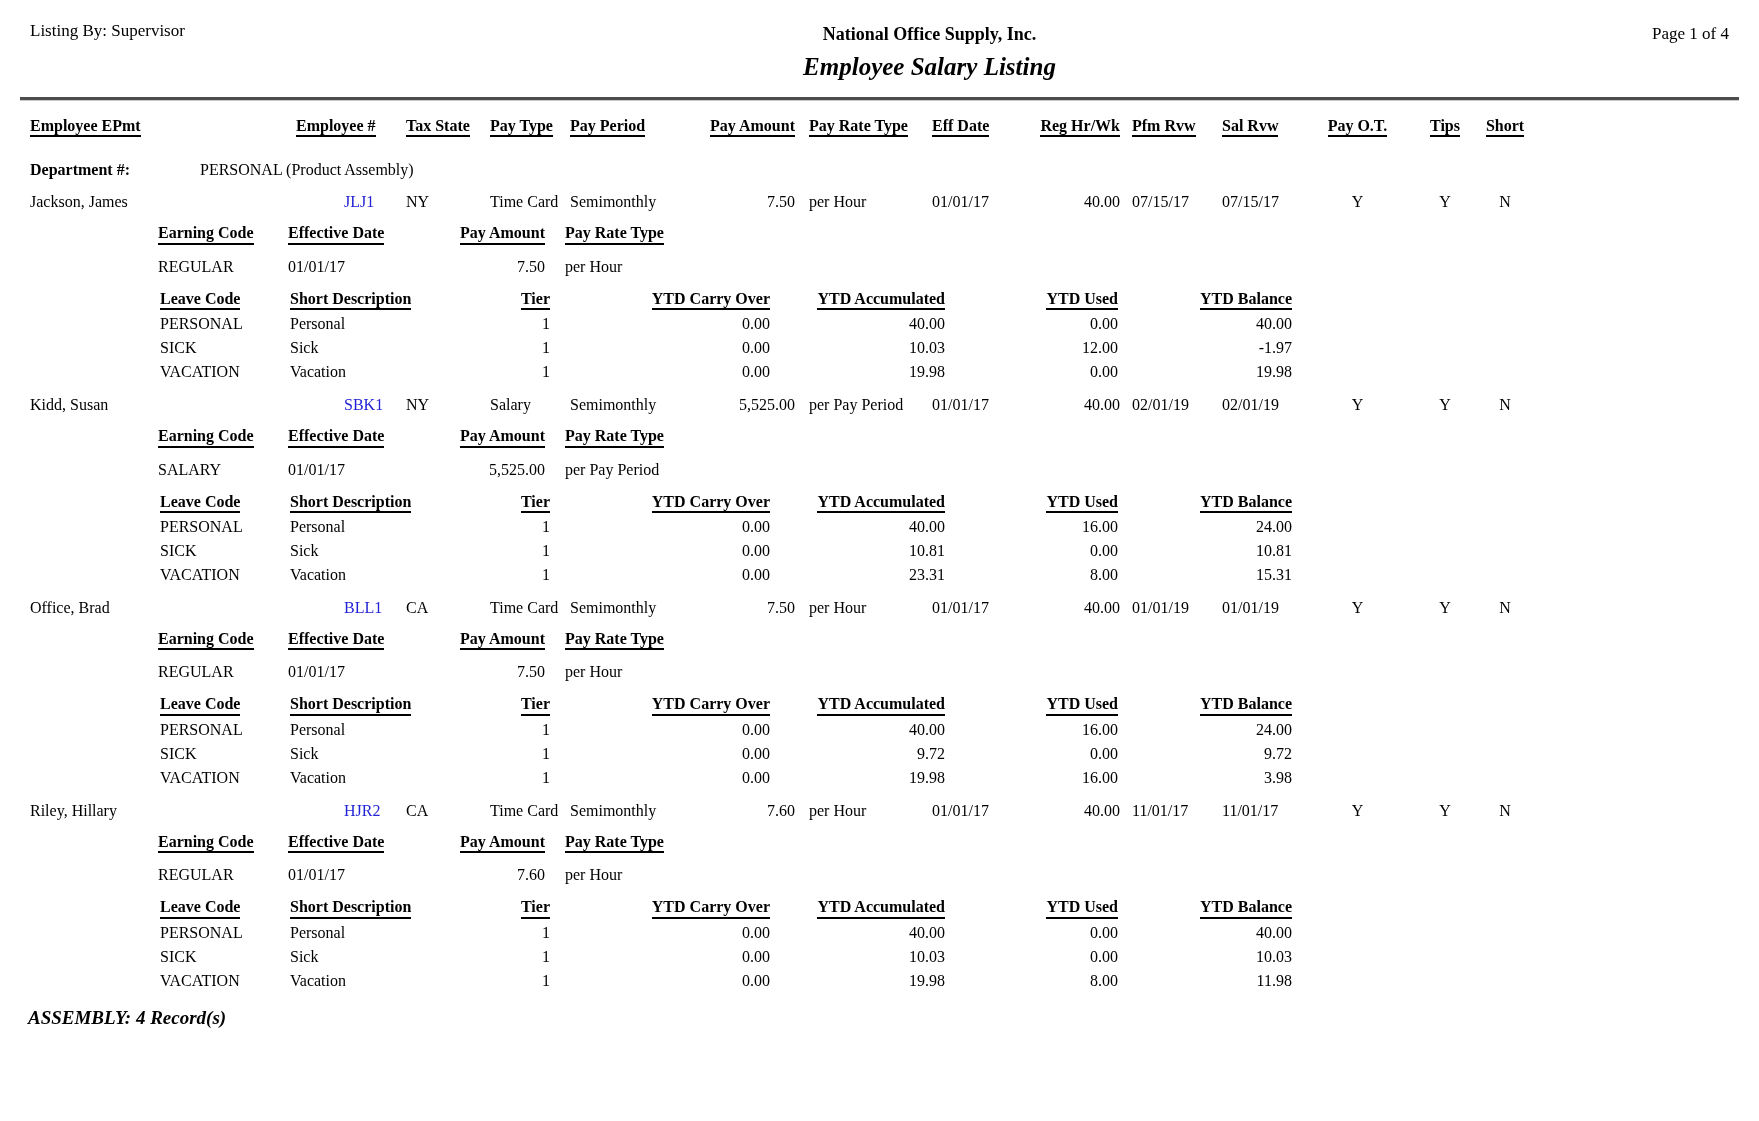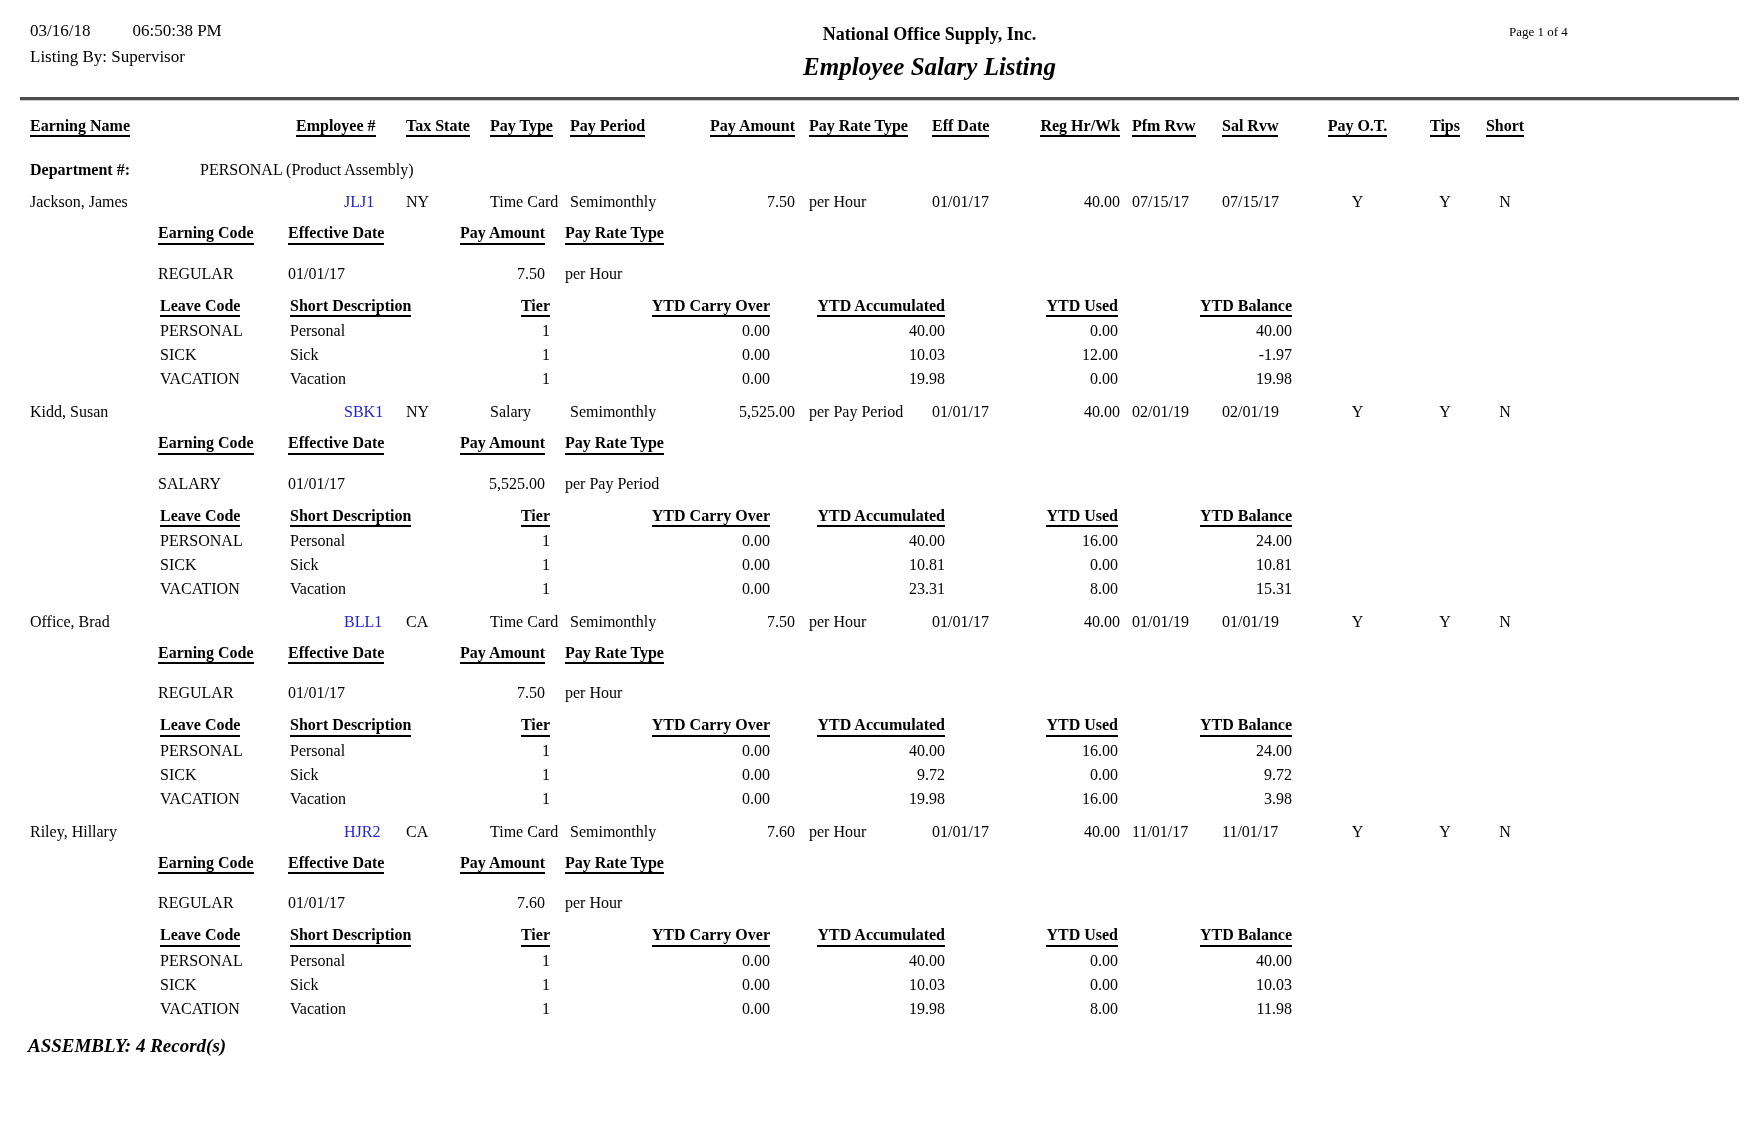--- a/index.html
+++ b/index.html
@@ -13,21 +13,21 @@
     font-size:16px;
     overflow:hidden;
   }
   
   .rpt-header { display:flex; justify-content:space-between; padding:18px 30px 0 30px; }
   .hdr-left { width:320px; line-height:26px; font-size:17px; }
   .hdr-left .dateline { display:flex; gap:42px; }
   .hdr-center { flex:1; text-align:center; }
   .company { font-weight:bold; font-size:18px; margin-top:6px; }
   .rpt-title { font-weight:bold; font-size:25px; margin-top:8px;font-style:italic; }
-  .hdr-right { width:220px; font-size:13px; margin-top:6px; }
+  .hdr-right { width:220px; text-align:right; font-size:17px; margin-top:6px; }
   .rule { margin:16px 20px 0 20px; height:4px; border-top:3px solid #4d4d4f; border-bottom:1px solid #c9c9c9; }
 
   
   .hd { font-weight:bold; border-bottom:2px solid #000; display:inline-block; line-height:1.15; }
 
   
   .mrow {
     display:grid;
     grid-template-columns:238px 130px 80px 92px 102px 123px 125px 90px 110px 90px 90px 115px 60px 60px;
     padding-left:30px; align-items:baseline;
@@ -46,21 +46,21 @@
   .emp-block { margin-top:10px; }
   .emp-main { padding-top:4px; }
   .empnum { color:#2323d6; cursor:pointer;margin-left:48px; }
 
   .egrid {
     display:grid;
     grid-template-columns:130px 145px 112px 190px;
     margin-left:158px; align-items:baseline;
   }
   .egrid-head { margin-top:13px; }
-  .egrid-row { margin-top:20px; }
+  .egrid-row { margin-top:13px; }
   .eg-ratetype { padding-left:20px; }
 
   .lgrid {
     display:grid;
     grid-template-columns:130px 140px 130px 210px 175px 173px 174px;
     margin-left:160px; align-items:baseline;
   }
   .lgrid-head { margin-top:14px; }
   .lgrid-row { margin-top:3px; line-height:21px; }
   .tiercol { padding-right:10px; }
@@ -68,37 +68,33 @@
   
   .rec-count { margin:16px 0 0 28px; font-style:italic; font-weight:bold; font-size:19px; }
 </style>
 </head>
 <body>
 
 <div class="page">
 
   <div class="rpt-header">
     <div class="hdr-left">
-      <div class="dateline">
-        <span>03/16/18</span>
-        <span>06:50:38 PM</span>
-      </div>
       <div>Listing By: Supervisor</div>
     </div>
     <div class="hdr-center">
       <div class="company">National Office Supply, Inc.</div>
       <div class="rpt-title">Employee Salary Listing</div>
     </div>
     <div class="hdr-right">Page 1 of 4</div>
   </div>
 
   <div class="rule"></div>
 
   <div class="mrow mhead">
-    <div><span class="hd">Earning Name</span></div>
+    <div><span class="hd">Employee EPmt</span></div>
     <div class="pl28"><span class="hd">Employee #</span></div>
     <div class="pl8"><span class="hd">Tax State</span></div>
     <div class="pl12"><span class="hd">Pay Type</span></div>
     <div><span class="hd">Pay Period</span></div>
     <div class="r"><span class="hd">Pay Amount</span></div>
     <div class="pl14"><span class="hd">Pay Rate Type</span></div>
     <div class="pl12"><span class="hd">Eff Date</span></div>
     <div class="r"><span class="hd">Reg Hr/Wk</span></div>
     <div class="pl12"><span class="hd">Pfm Rvw</span></div>
     <div class="pl12"><span class="hd">Sal Rvw</span></div>

